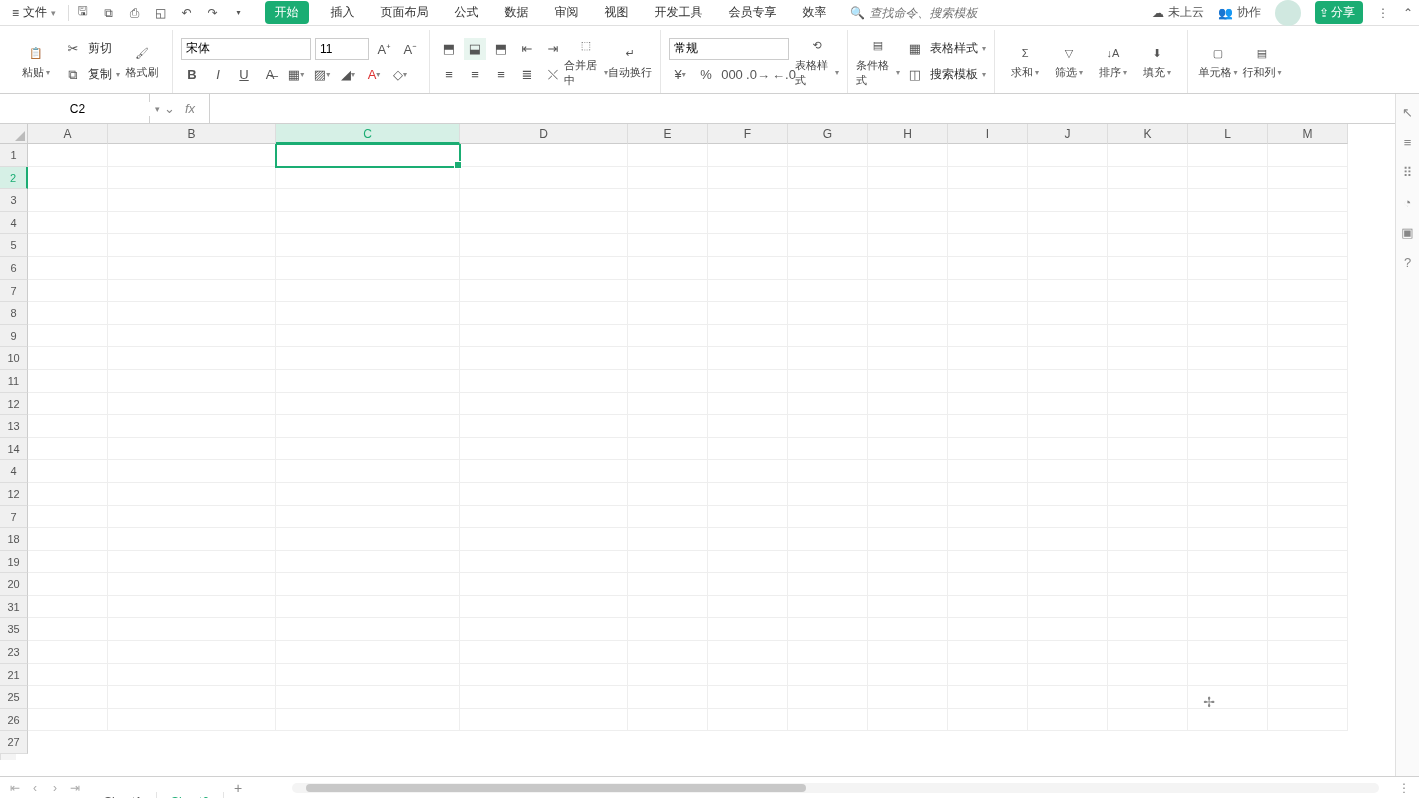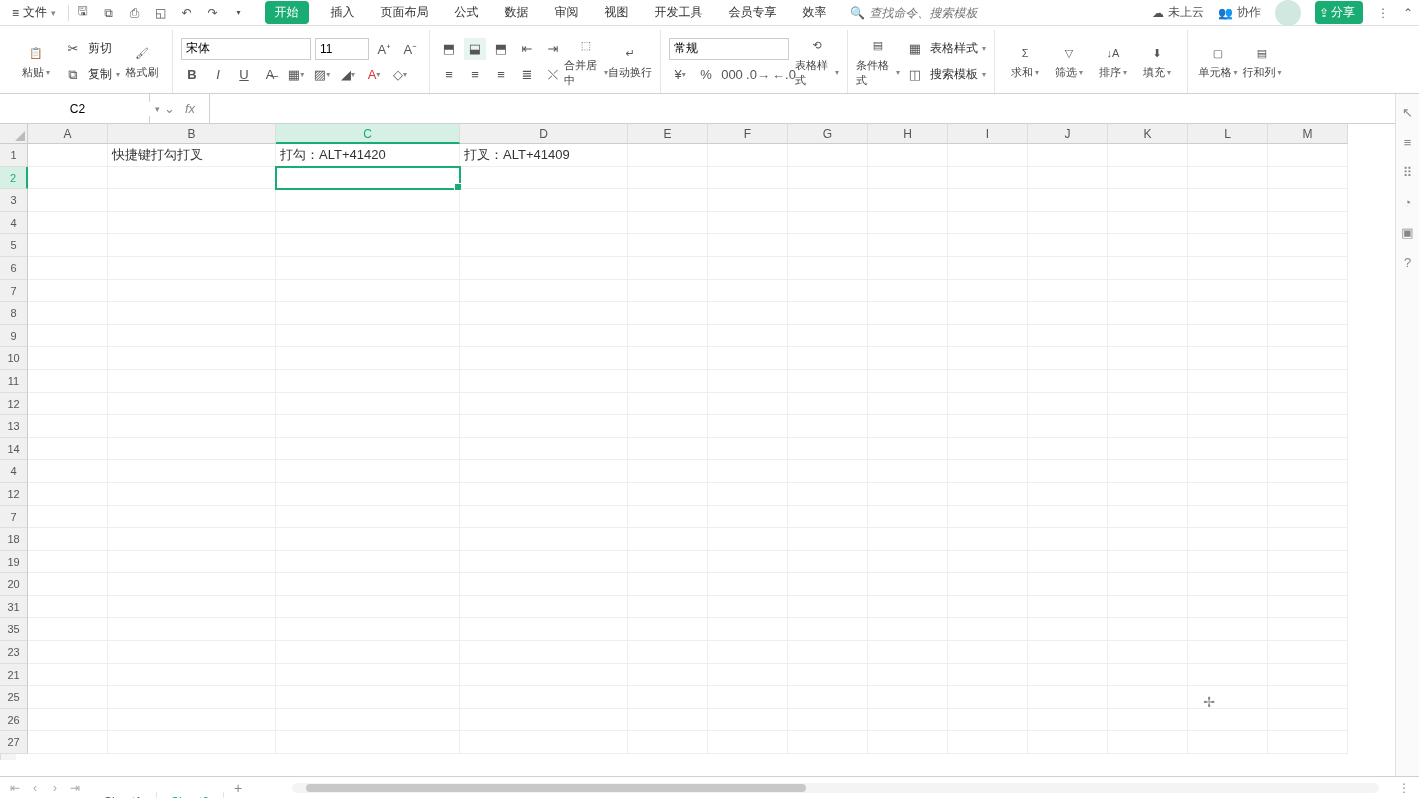--- a/index.html
+++ b/index.html
@@ -360,35 +360,20 @@
       <div class="rowhdr">35</div>
       <div class="rowhdr">23</div>
       <div class="rowhdr">21</div>
       <div class="rowhdr">25</div>
       <div class="rowhdr">26</div>
       <div class="rowhdr">27</div>
     </div>
   <div class="cells" id="cells">
       <div class="row">
         <div class="cell" style="width: 80px;"></div>
-        <div class="cell" style="width: 168px;">快捷键打勾打叉</div>
-        <div class="cell" style="width: 184px;">打勾：ALT+41420</div>
-        <div class="cell" style="width: 168px;">打叉：ALT+41409</div>
-        <div class="cell" style="width: 80px;"></div>
-        <div class="cell" style="width: 80px;"></div>
-        <div class="cell" style="width: 80px;"></div>
-        <div class="cell" style="width: 80px;"></div>
-        <div class="cell" style="width: 80px;"></div>
-        <div class="cell" style="width: 80px;"></div>
-        <div class="cell" style="width: 80px;"></div>
-        <div class="cell" style="width: 80px;"></div>
-        <div class="cell" style="width: 80px;"></div>
-      </div>
-      <div class="row">
-        <div class="cell" style="width: 80px;"></div>
         <div class="cell" style="width: 168px;"></div>
         <div class="cell active" style="width: 184px;"></div>
         <div class="cell" style="width: 168px;"></div>
         <div class="cell" style="width: 80px;"></div>
         <div class="cell" style="width: 80px;"></div>
         <div class="cell" style="width: 80px;"></div>
         <div class="cell" style="width: 80px;"></div>
         <div class="cell" style="width: 80px;"></div>
         <div class="cell" style="width: 80px;"></div>
         <div class="cell" style="width: 80px;"></div>

